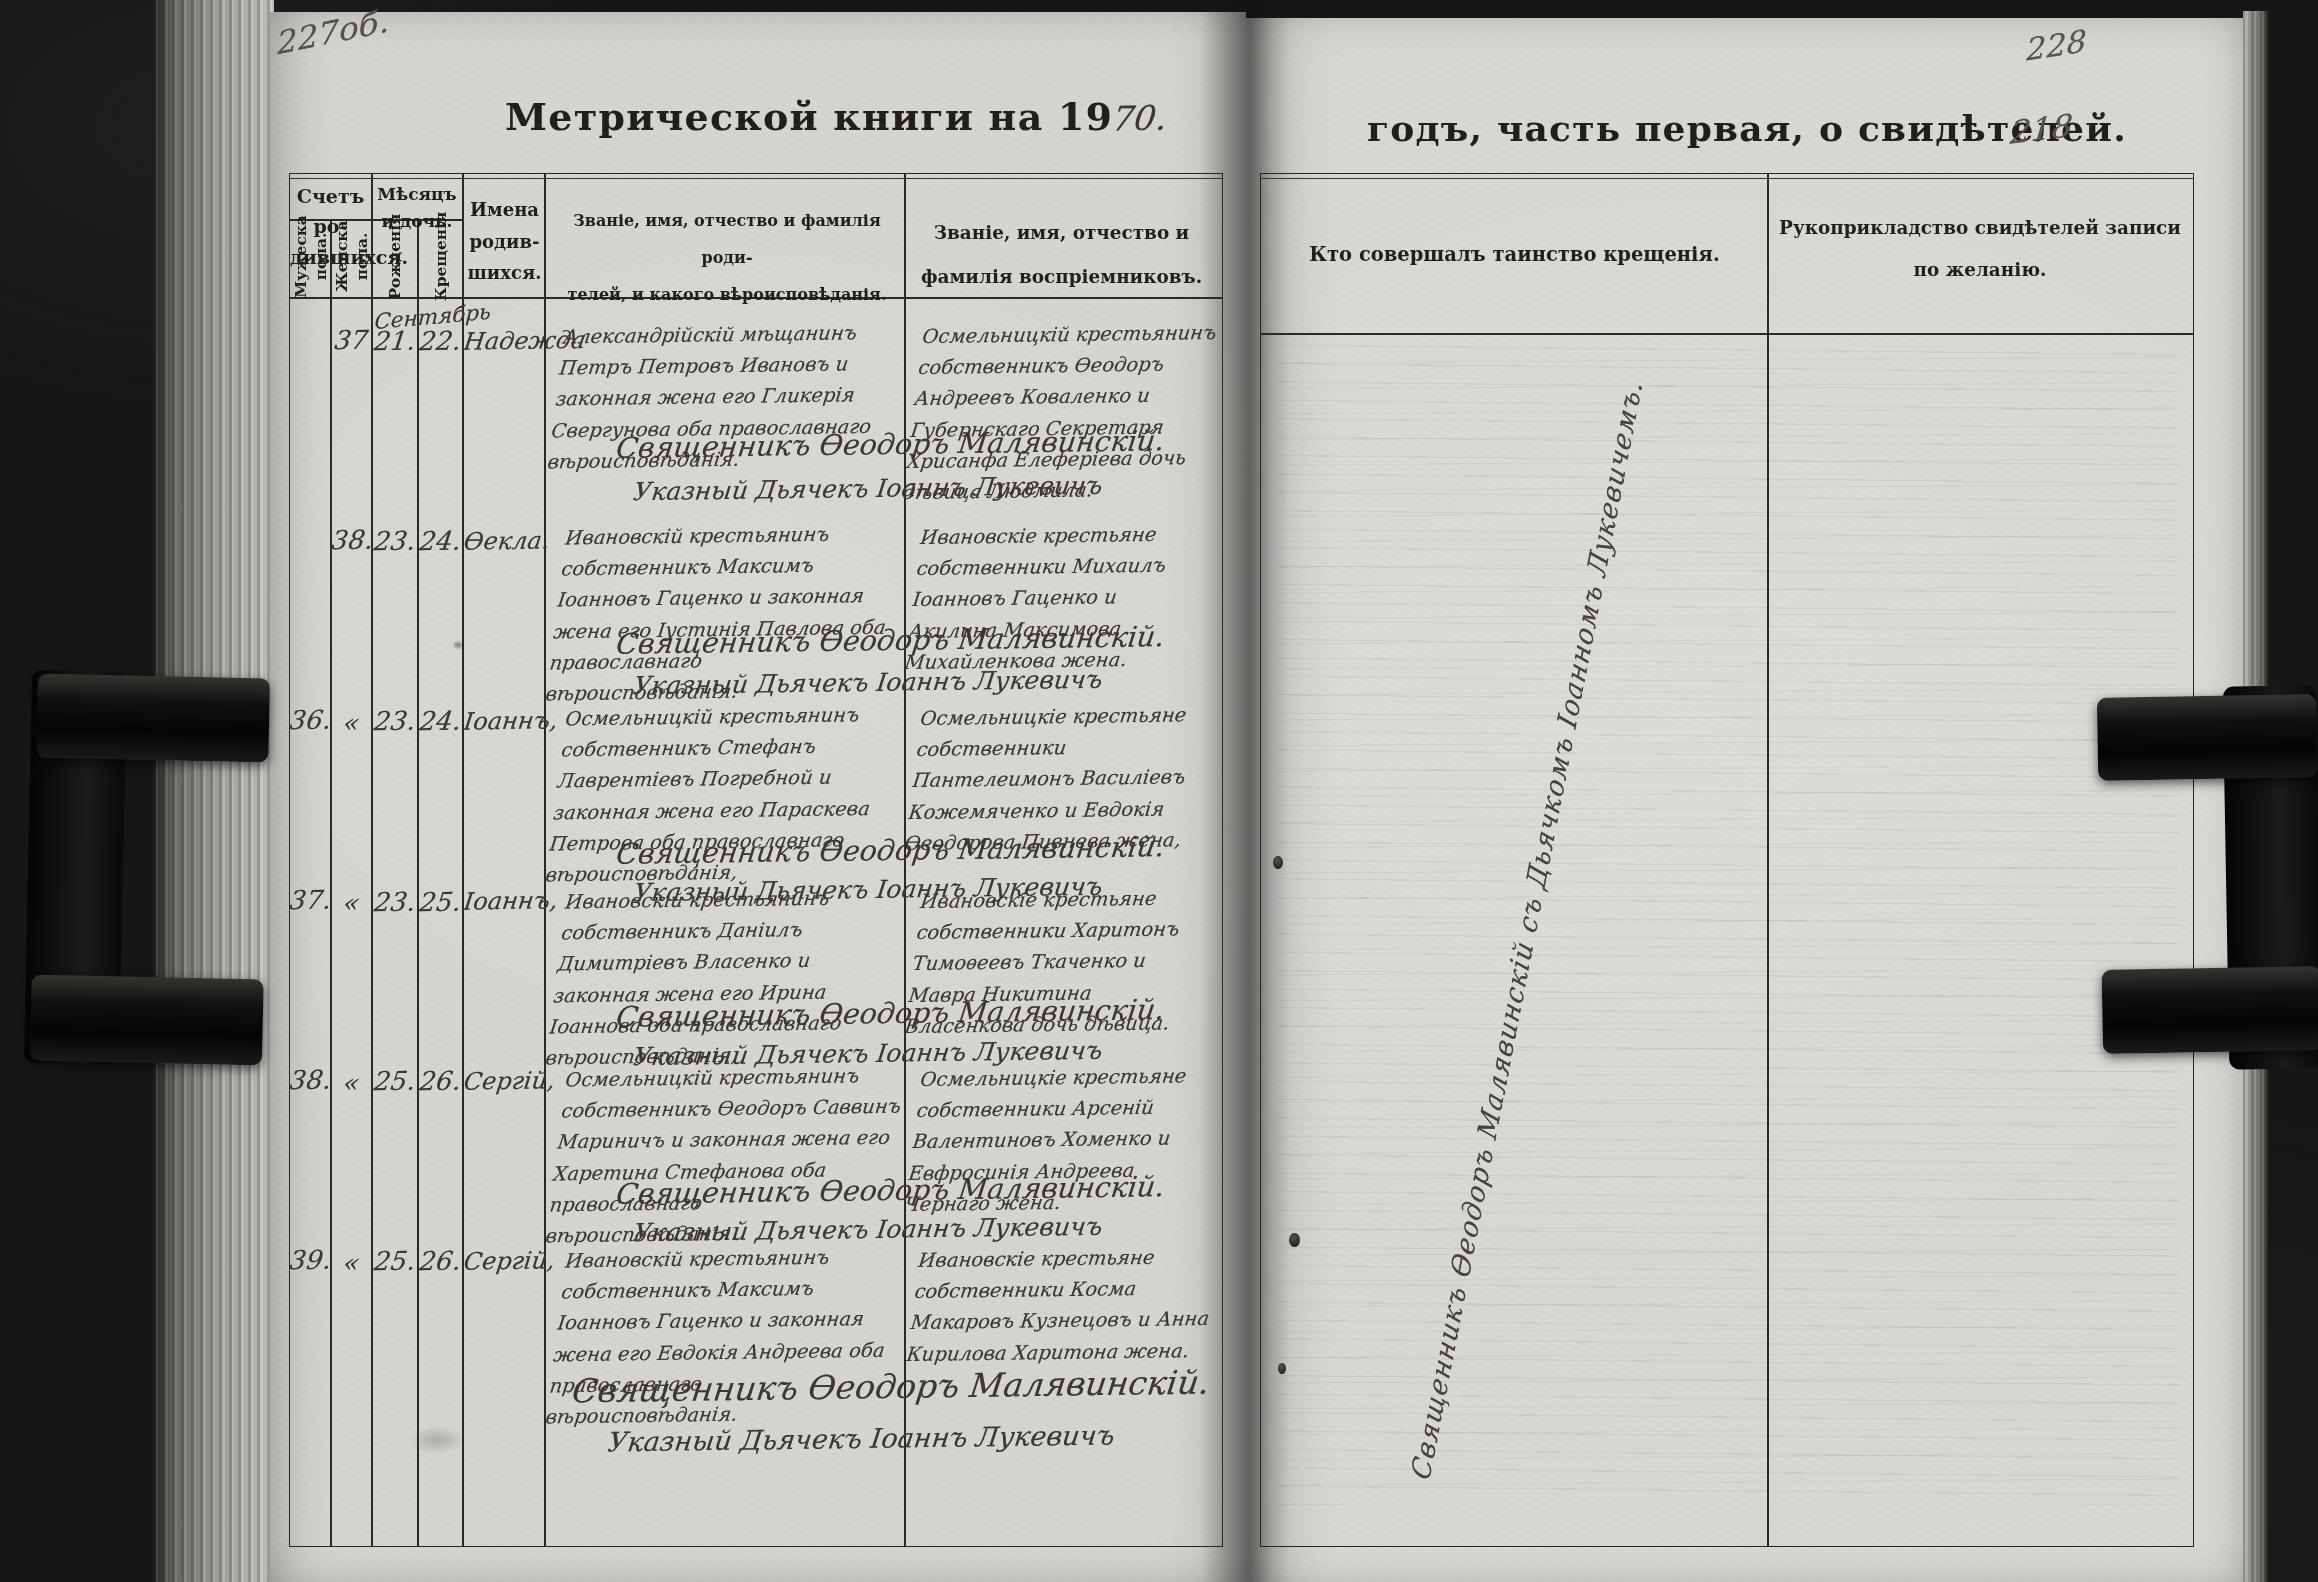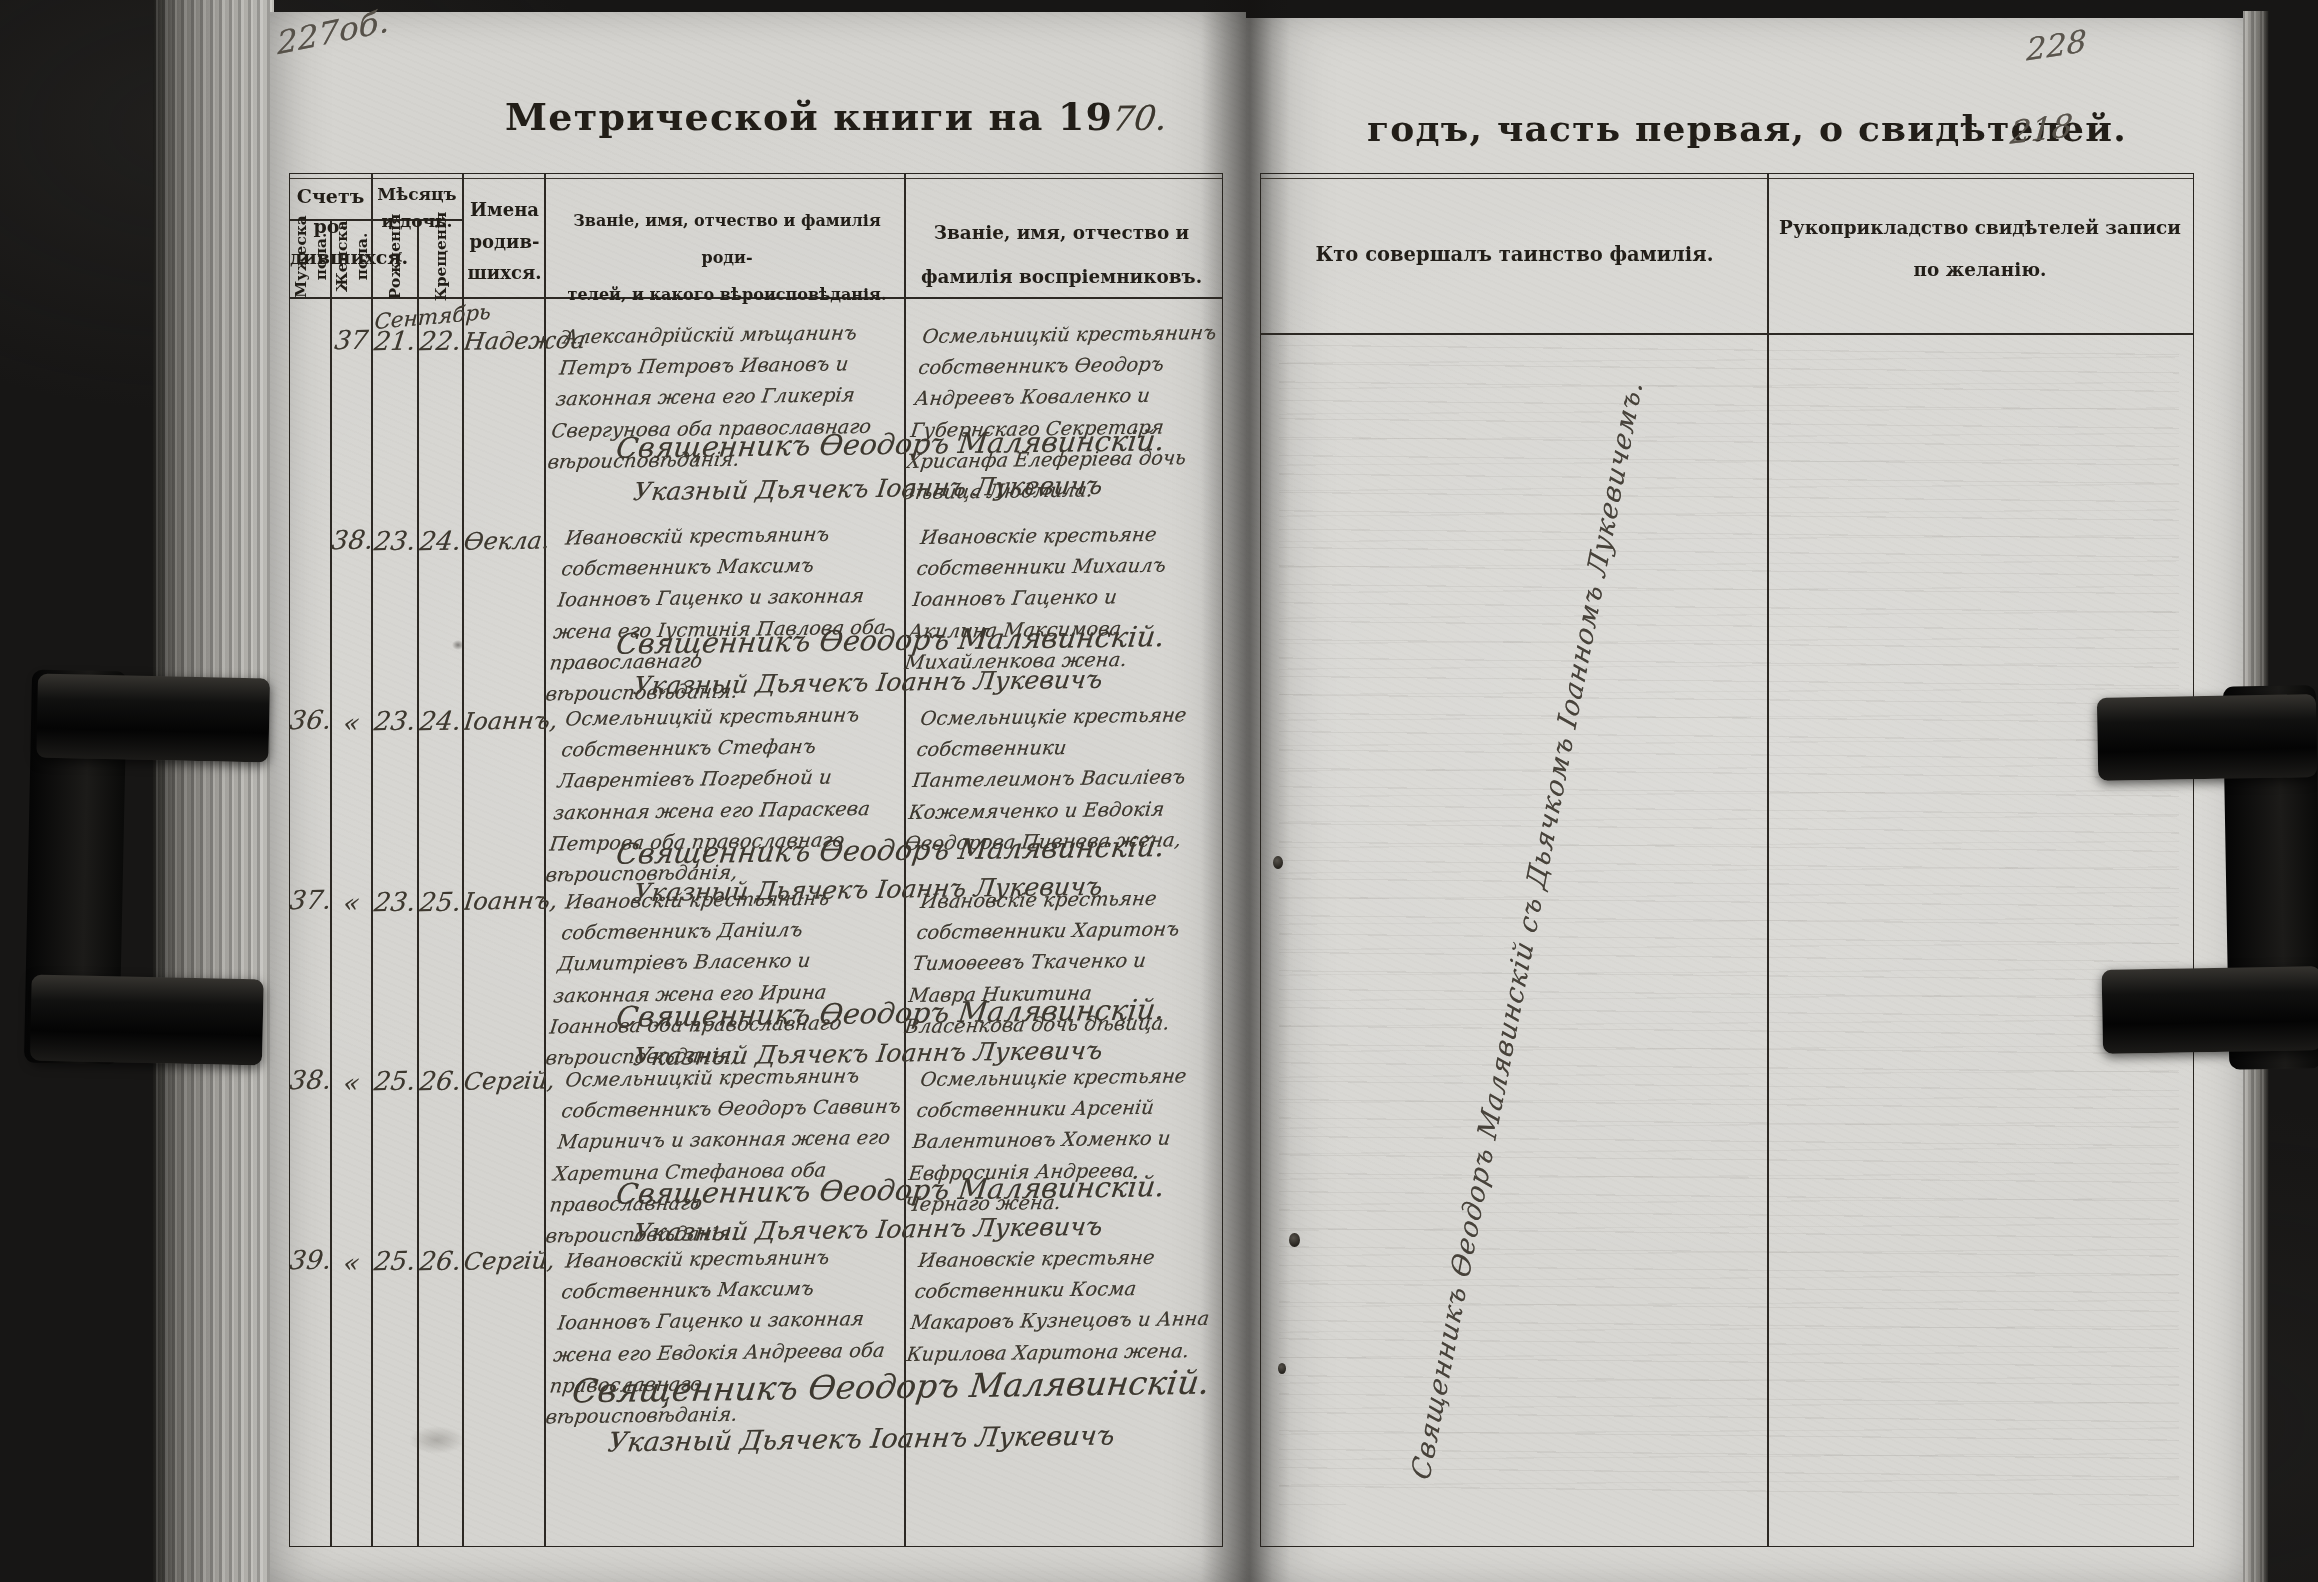--- a/index.html
+++ b/index.html
@@ -119,21 +119,21 @@
 <div class="abs print center pre" style="left:554px;top:203px;width:346px;font-size:16px;line-height:2.3;">Званіе, имя, отчество и фамилія роди-
 телей, и какого вѣроисповѣданія.</div>
 <div class="abs print center pre" style="left:912px;top:211px;width:299px;font-size:18.4px;line-height:2.4;">Званіе, имя, отчество и
 фамилія воспріемниковъ.</div>
 
 <div class="abs" style="left:1260px;top:173px;width:932px;height:1372px;border:1.8px solid #28241f;">
   <div class="abs hl thin" style="left:0;top:4.1px;width:932px;height:1.2px;"></div>
   <div class="abs vl" style="left:506px;top:0;height:1372px;"></div>
   <div class="abs hl" style="left:0;top:159px;width:932px;"></div>
 </div>
-<div class="abs print center" style="left:1267px;top:243px;width:495px;font-size:19.5px;">Кто совершалъ таинство фамилія.</div>
+<div class="abs print center" style="left:1267px;top:243px;width:495px;font-size:19.5px;">Кто совершалъ таинство крещенія.</div>
 <div class="abs print center pre" style="left:1774px;top:207px;width:412px;font-size:18.4px;line-height:2.3;">Рукоприкладство свидѣтелей записи
 по желанію.</div>
 
 <div>
   <div class="abs hand" style="left:375px;top:304px;width:113px;font-size:21.3px;transform:skewX(-8deg) rotate(-5deg);">Сентябрь</div>
   <div class="abs hand numcell c-fem" style="top:325px;">37</div>
   <div class="abs hand numcell c-born" style="top:326px;">21.</div>
   <div class="abs hand numcell c-bapt" style="top:326px;">22.</div>
   <div class="abs hand c-name" style="top:327px;">Надежда</div>
   <div class="abs hand bodytext c-par" style="top:319px;">Александрійскій мѣщанинъ Петръ Петровъ Ивановъ и законная жена его Гликерія Свергунова оба православнаго вѣроисповѣданія.</div>

